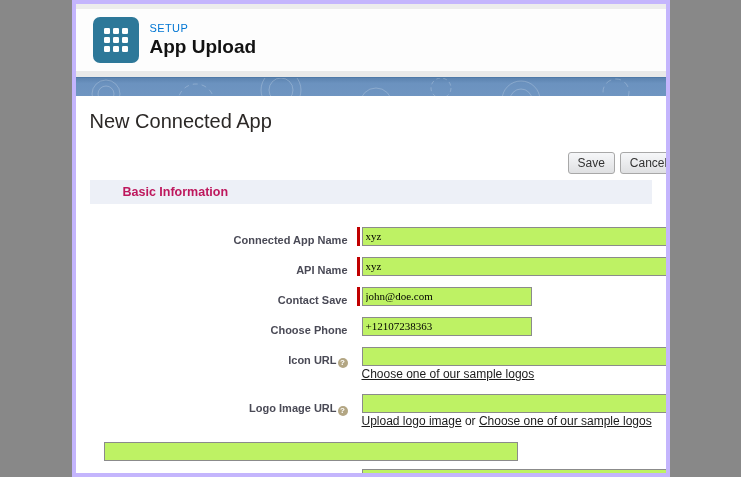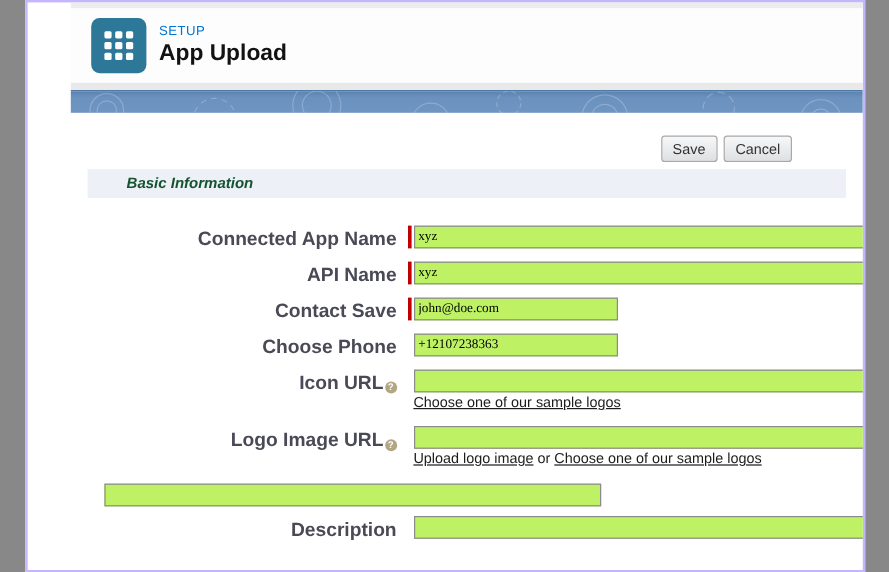--- a/index.html
+++ b/index.html
@@ -1,23 +1,22 @@
 <!DOCTYPE html>
 <html style="--eyebrow-blue: #0176d3; --band-blue: #6b92bf; --icon-teal: #2d7899; --required-red: #c00000; --section-bg: #edf0f7;"><head>
 <meta charset="utf-8">
 <style>
   * { margin:0; padding:0; box-sizing:border-box; }
   html,body { background:#888; }
   body { font-family:"Liberation Sans", sans-serif; }
 
   .window {
-    position:relative; width:700px; height:477px;
-    background:#fff; border:2px solid #c4b5fd; overflow:hidden;
+    position:relative; width:598px; height:477px;
+    background:#fff; border:4px solid #c4b5fd; overflow:hidden;
     margin:0 auto;
-    padding-left:36px;
   }
 
   
   .top-strip { height:5px; background:#ececec; }
   .setup-header {
     display:flex; align-items:center; gap:11px;
     padding:8px 0 8px 17px; background:#fdfdfd; height:62px;
   }
   .app-icon {
     width:46px; height:46px; border-radius:7px;
@@ -51,30 +50,30 @@
   .btn {
     font-family:"Liberation Sans", sans-serif;
     font-size:12px; color:#333; padding:3px 9px;
     background:linear-gradient(#f6f7f9, #dfe0e2);
     border:1px solid #a8a8a8; border-radius:3px; cursor:pointer;
   }
 
   .section-header {
     background:var(--section-bg);
     padding:5px 0 5px 33px; margin-top:5px;
-    font-size:12.5px; font-weight:bold; color:#14532d;font-style:italic;
+    font-size:12.5px; font-weight:bold; color:#be185d;
   }
 
   
   .form-area { padding:22px 0 0 0; }
   .form-row { display:flex; margin-bottom:8px; }
   .label-cell {
     width:258px; flex:0 0 auto; text-align:right; padding-top:4px;
   }
-  .field-label-text { font-size:16px; font-weight:bold; color:#4a4a56; }
+  .field-label-text { font-size:11px; font-weight:bold; color:#4a4a56; }
   .help-icon {
     display:inline-block; width:10px; height:10px; margin-left:1px;
     border-radius:50%; background:#b3a683; color:#fff;
     font-size:8px; font-weight:bold; line-height:10px; text-align:center;
     vertical-align:-1px; cursor:pointer;
   }
   .field-cell { margin-left:14px; position:relative; }
   .input-wrap { position:relative; display:inline-block; }
   .input-wrap.required::before {
     content:""; position:absolute; left:-5px; top:0; bottom:0; width:3px;
@@ -136,20 +135,21 @@
         <circle cx="540" cy="28" r="13" stroke-dasharray="6 4"></circle>
         <circle cx="625" cy="38" r="17"></circle>
           <circle cx="625" cy="38" r="9"></circle>
         <circle cx="705" cy="26" r="14" stroke-dasharray="5 3"></circle>
         <path d="M0 44 q 40 -14 80 0 t 80 0 t 80 0 t 80 0 t 80 0 t 80 0 t 80 0 t 80 0 t 80 0"></path>
       </g>
     </svg>
   </div>
 
   <div class="content">
+    <h1 class="page-title">New Connected App</h1>
 
     <div class="button-row">
       <button class="btn">Save</button>
       <button class="btn">Cancel</button>
     </div>
 
     <div class="section-header">Basic Information</div>
 
     <div class="form-area">
       <div>

